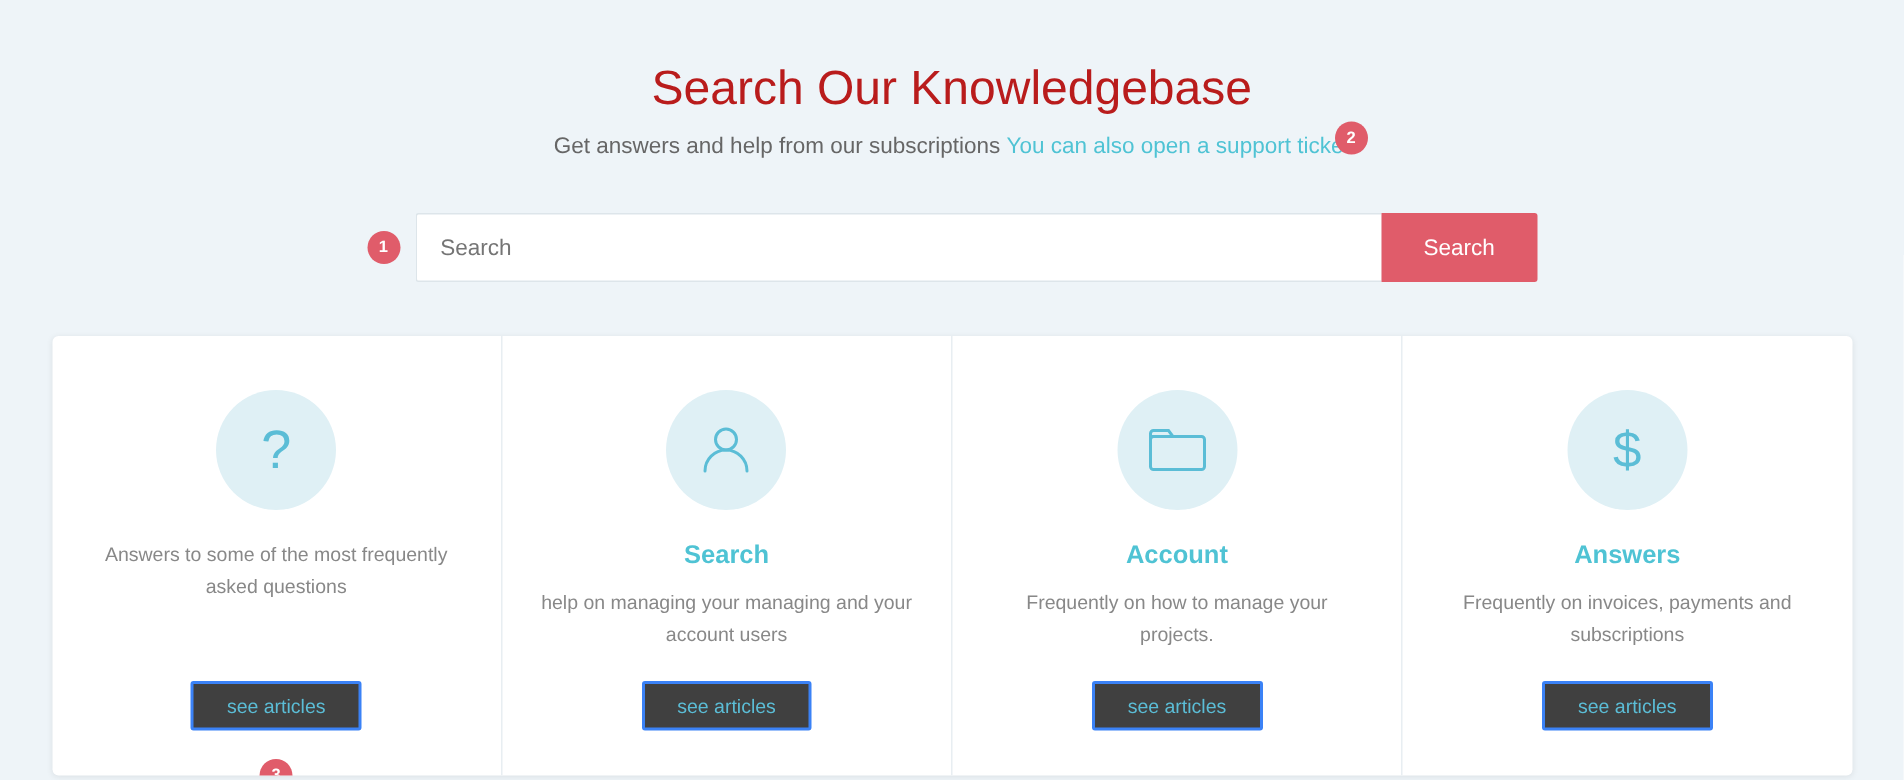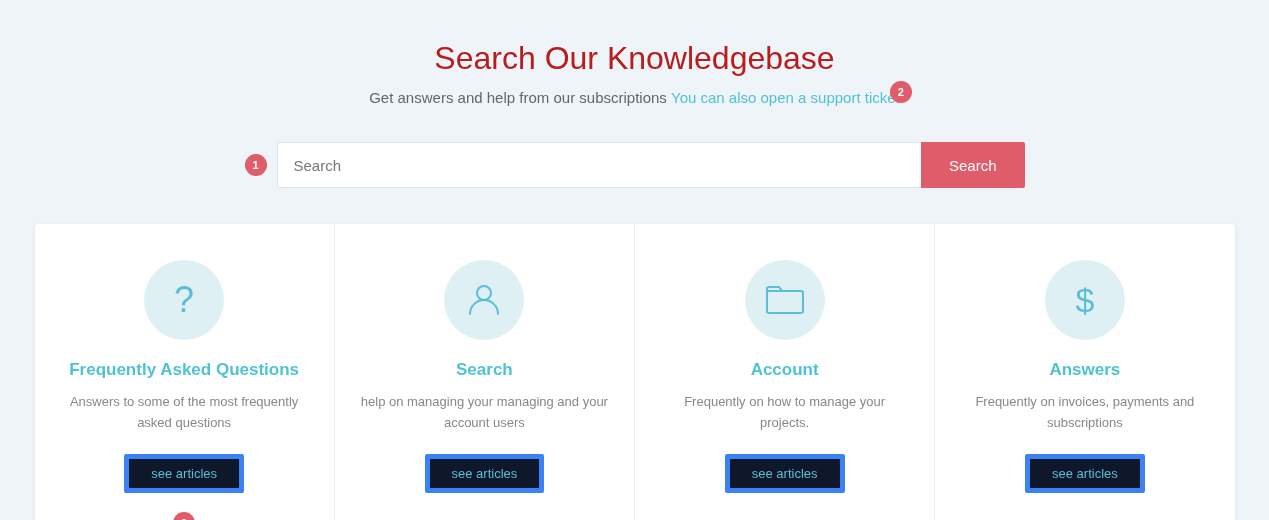--- a/index.html
+++ b/index.html
@@ -159,23 +159,23 @@
 
     .card-desc {
       color: #888;
       font-size: 13px;
       line-height: 1.6;
       margin-bottom: 20px;
       flex: 1;
     }
 
     .see-articles-btn {
-      border: 5px solid #3b82f6;
+      border: 2px solid #3b82f6;
       color: #5bbdd6;
-      background: #0f172a;
+      background: #404040;
       padding: 7px 22px;
       font-size: 13px;
       cursor: pointer;
       border-radius: 2px;
     }
 
     .badge-3 {
       display: inline-flex;
       align-items: center;
       justify-content: center;
@@ -218,21 +218,20 @@
     <input class="search-input" type="text" placeholder="Search" style="">
     <button class="search-button">Search</button>
   </div>
 
   <div class="cards-section">
 
     <div class="card">
       <div class="card-icon-circle">
         <span class="card-icon" style="font-style:normal; font-size:36px; color:#5bbdd6; font-weight:300;">?</span>
       </div>
-      <div class="card-title">Frequently Asked Questions</div>
       <div class="card-desc">Answers to some of the most frequently asked questions</div>
       <button class="see-articles-btn">see articles</button>
       <span class="badge-3">3</span>
     </div>
 
     <div class="card">
       <div class="card-icon-circle">
         <span class="card-icon">
           <svg width="36" height="36" viewBox="0 0 36 36" fill="none" xmlns="http://www.w3.org/2000/svg">
             <circle cx="18" cy="13" r="7" stroke="#5bbdd6" stroke-width="2" fill="none"></circle>

